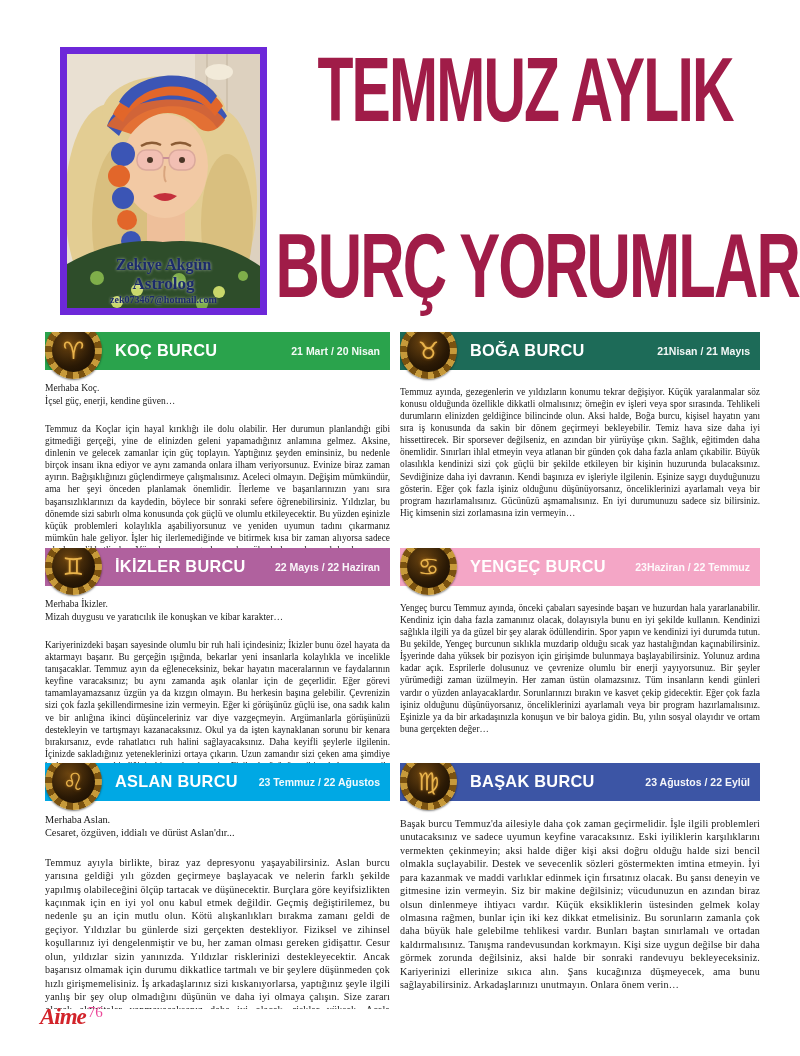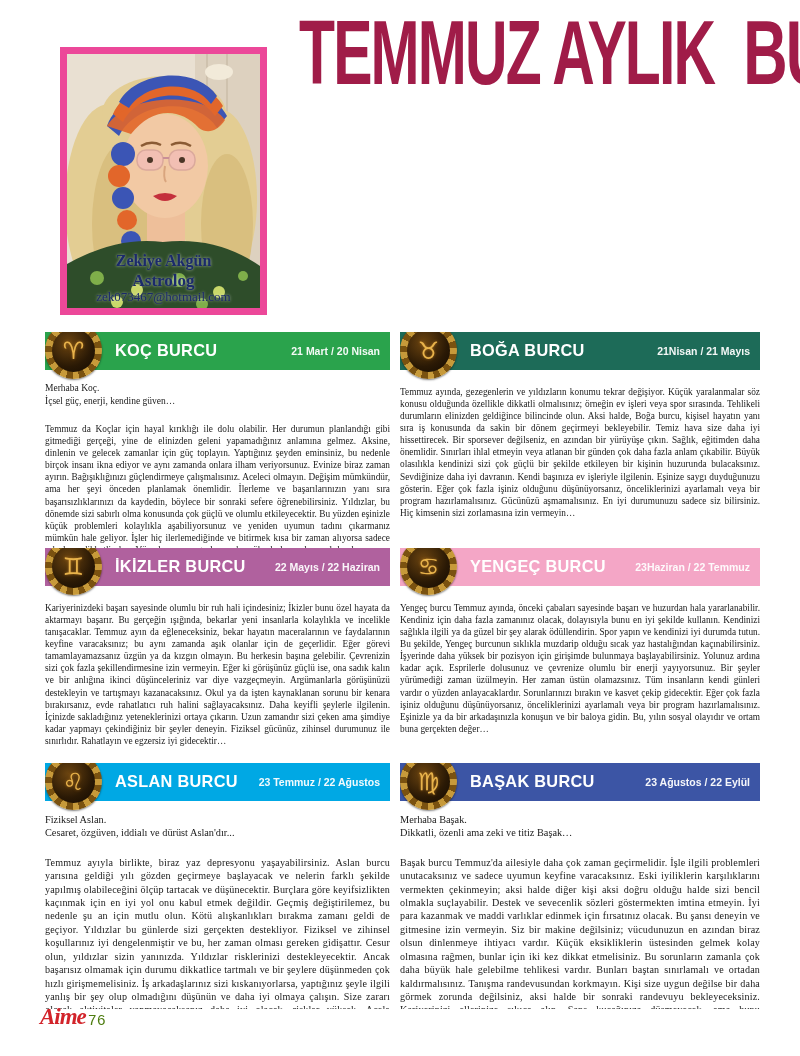--- a/index.html
+++ b/index.html
@@ -6,34 +6,34 @@
   html,body { background:#888; }
   .page {
     position:relative; width:800px; height:1056px; margin:0 auto;
     background:#ffffff; overflow:hidden;
     font-family:"Liberation Serif","DejaVu Serif",serif;
   }
 
   
   .photo-frame {
     position:absolute; left:60px; top:47px; width:207px; height:268px;
-    border:7px solid #ec4899; background:#e9e0d2;
+    border:7px solid #6d28d9; background:#e9e0d2;
   }
   .photo-frame svg { display:block; width:100%; height:100%; }
   .photo-caption {
     position:absolute; left:0; right:0; bottom:3px; text-align:center;
     color:#1b2a6b; line-height:1.15; text-shadow:0 0 3px rgba(255,255,255,.65);
   }
   .photo-caption .nm { font-size:16px; font-weight:bold; }
   .photo-caption .rl { font-size:17px; font-weight:bold; }
-  .photo-caption .em { font-size:13px; font-weight:normal; }
+  .photo-caption .em { font-size:10px; font-weight:bold; }
 
   .big-title {
-    position:absolute; left:281px; top:58px; width:520px; height:240px;
-    display:flex; flex-direction:row; justify-content:flex-start;
+    position:absolute; left:265px; top:58px; width:520px; height:240px;
+    display:flex; flex-direction:column; justify-content:space-between;
     text-align:center; color:#a01c48;
     font-family:"Liberation Sans","DejaVu Sans",sans-serif;
     font-weight:bold;
   }
   .big-title .line {
     font-size:64px; letter-spacing:-2px; white-space:nowrap;
     transform:scale(0.92,1.42); transform-origin:center;
     line-height:1.0;
   }
   .big-title .line.l2 { transform:scale(0.96,1.42); }
@@ -73,26 +73,26 @@
 
   .greet { margin-top:12px; font-size:9.5px; line-height:1.32; color:#1a1a1a; }
   .body-text {
     margin-top:16px; font-size:9.3px; line-height:1.3; color:#1a1a1a;
     text-align:justify;
   }
   .row3 .greet { font-size:10.3px; line-height:1.3; }
   .row3 .body-text { font-size:10.1px; line-height:1.33; letter-spacing:.15px; }
 
   
-  .footer { position:absolute; left:40px; top:1004px; display:flex; align-items:flex-end; }
+  .footer { position:absolute; left:40px; top:1004px; display:flex; align-items:flex-start; }
   .mag-logo {
     color:#d2232a; font-style:italic; font-weight:bold; font-size:23px;
     font-family:"Liberation Serif",serif; letter-spacing:-1px;
   }
-  .page-num { color:#4d7c0f; font-size:15px; margin-left:2px; font-family:Liberation Mono, monospace; }
+  .page-num { color:#ec4899; font-size:15px; margin-left:2px; font-family:Liberation Serif, serif; }
 </style>
 </head>
 <body>
 
 <div class="page">
 
   <div class="photo-frame">
     <svg viewBox="0 0 193 254" preserveAspectRatio="none">
       <rect x="0" y="0" width="193" height="254" fill="#e9e0d2"></rect>
       <rect x="128" y="0" width="65" height="254" fill="#ddd1bf"></rect>
@@ -188,20 +188,24 @@
     <section class="sign row2">
       <div class="bar" style="background-color: rgb(176, 97, 158);">
         <div class="medallion">
           <div class="coin">
               <span class="glyph">♊</span>
             </div>
         </div>
         <span class="sign-name">İKİZLER BURCU</span>
         <span class="sign-dates">22 Mayıs / 22 Haziran</span>
       </div>
+      <p class="greet">
+        <span>Merhaba İkizler.</span><br>
+        <span>Mizah duygusu ve yaratıcılık ile konuşkan ve kibar karakter…</span>
+      </p>
       <p class="body-text">Kariyerinizdeki başarı sayesinde olumlu bir ruh hali içindesiniz; İkizler bunu özel hayata da aktarmayı başarır. Bu gerçeğin ışığında, bekarlar yeni insanlarla kolaylıkla ve incelikle tanışacaklar. Temmuz ayın da eğleneceksiniz, bekar hayatın maceralarının ve faydalarının keyfine varacaksınız; bu aynı zamanda aşık olanlar için de geçerlidir. Eğer görevi tamamlayamazsanız üzgün ya da kızgın olmayın. Bu herkesin başına gelebilir. Çevrenizin sizi çok fazla şekillendirmesine izin vermeyin. Eğer ki görüşünüz güçlü ise, ona sadık kalın ve bir anlığına ikinci düşünceleriniz var diye vazgeçmeyin. Argümanlarla görüşünüzü destekleyin ve tartışmayı kazanacaksınız. Okul ya da işten kaynaklanan sorunu bir kenara bırakırsanız, evde rahatlatıcı ruh halini sağlayacaksınız. Daha keyifli şeylerle ilgilenin. İçinizde sakladığınız yeteneklerinizi ortaya çıkarın. Uzun zamandır sizi çeken ama şimdiye kadar yapmayı çekindiğiniz bir şeyler deneyin. Fiziksel gücünüz, zihinsel durumunuz ile sınırlıdır. Rahatlayın ve egzersiz iyi gidecektir…</p>
     </section>
 
     <section class="sign row2">
       <div class="bar" style="background-color: rgb(244, 166, 198);">
         <div class="medallion">
           <div class="coin">
               <span class="glyph">♋</span>
             </div>
         </div>
@@ -215,40 +219,36 @@
       <div class="bar" style="background-color: rgb(0, 168, 228);">
         <div class="medallion">
           <div class="coin">
               <span class="glyph">♌</span>
             </div>
         </div>
         <span class="sign-name">ASLAN BURCU</span>
         <span class="sign-dates">23 Temmuz / 22 Ağustos</span>
       </div>
       <p class="greet">
-        <span>Fiziksel Aslan.</span><br>
+        <span>Merhaba Aslan.</span><br>
         <span>Cesaret, özgüven, iddialı ve dürüst Aslan'dır...</span>
       </p>
       <p class="body-text">Temmuz ayıyla birlikte, biraz yaz depresyonu yaşayabilirsiniz. Aslan burcu yarısına geldiği yılı gözden geçirmeye başlayacak ve nelerin farklı şekilde yapılmış olabileceğini ölçüp tartacak ve düşünecektir. Burçlara göre keyifsizlikten kaçınmak için en iyi yol onu kabul etmek değildir. Geçmiş değiştirilemez, bu nedenle şu an için mutlu olun. Kötü alışkanlıkları bırakma zamanı geldi de geçiyor. Yıldızlar bu günlerde sizi gerçekten destekliyor. Fiziksel ve zihinsel koşullarınız iyi dengelenmiştir ve bu, her zaman olması gereken gidişattır. Cesur olun, yıldızlar sizin yanınızda. Yıldızlar risklerinizi destekleyecektir. Ancak başarısız olmamak için durumu dikkatlice tartmalı ve bir şeylere düşünmeden çok hızlı girişmemelisiniz. İş arkadaşlarınız sizi kıskanıyorlarsa, yaptığınız şeyle ilgili yanlış bir şey olup olmadığını düşünün ve daha iyi olmaya çalışın. Size zararı olacak aktiviteler yapmayacaksanız daha iyi olacak, riskler yüksek. Acele etmeyin. Vücudunuzu dinleyin ve ne isterse onu verin…</p>
     </section>
 
     <section class="sign row3">
       <div class="bar" style="background-color: rgb(60, 85, 165);">
         <div class="medallion">
           <div class="coin">
               <span class="glyph">♍</span>
             </div>
         </div>
         <span class="sign-name">BAŞAK BURCU</span>
         <span class="sign-dates">23 Ağustos / 22 Eylül</span>
       </div>
-      <p class="greet">
-        <span>Merhaba Başak.</span><br>
-        <span>Dikkatli, özenli ama zeki ve titiz Başak…</span>
-      </p>
       <p class="body-text">Başak burcu Temmuz'da ailesiyle daha çok zaman geçirmelidir. İşle ilgili problemleri unutacaksınız ve sadece uyumun keyfine varacaksınız. Eski iyiliklerin karşılıklarını vermekten çekinmeyin; aksi halde diğer kişi aksi doğru olduğu halde sizi bencil olmakla suçlayabilir. Destek ve sevecenlik sözleri göstermekten imtina etmeyin. İyi para kazanmak ve maddi varlıklar edinmek için fırsatınız olacak. Bu şansı deneyin ve gitmesine izin vermeyin. Siz bir makine değilsiniz; vücudunuzun en azından biraz olsun dinlenmeye ihtiyacı vardır. Küçük eksikliklerin üstesinden gelmek kolay olmasına rağmen, bunlar için iki kez dikkat etmelisiniz. Bu sorunların zamanla çok daha büyük hale gelebilme tehlikesi vardır. Bunları baştan sınırlamalı ve ortadan kaldırmalısınız. Tanışma randevusundan korkmayın. Kişi size uygun değilse bir daha görmek zorunda değilsiniz, aksi halde bir sonraki randevuyu bekleyeceksiniz. Kariyerinizi ellerinize sıkıca alın. Şans kucağınıza düşmeyecek, ama bunu sağlayabilirsiniz. Arkadaşlarınızı unutmayın. Onlara önem verin…</p>
     </section>
 
   </div>
 
   <div class="footer">
     <span class="mag-logo">Aime</span>
     <span class="page-num">76</span>
   </div>
 

